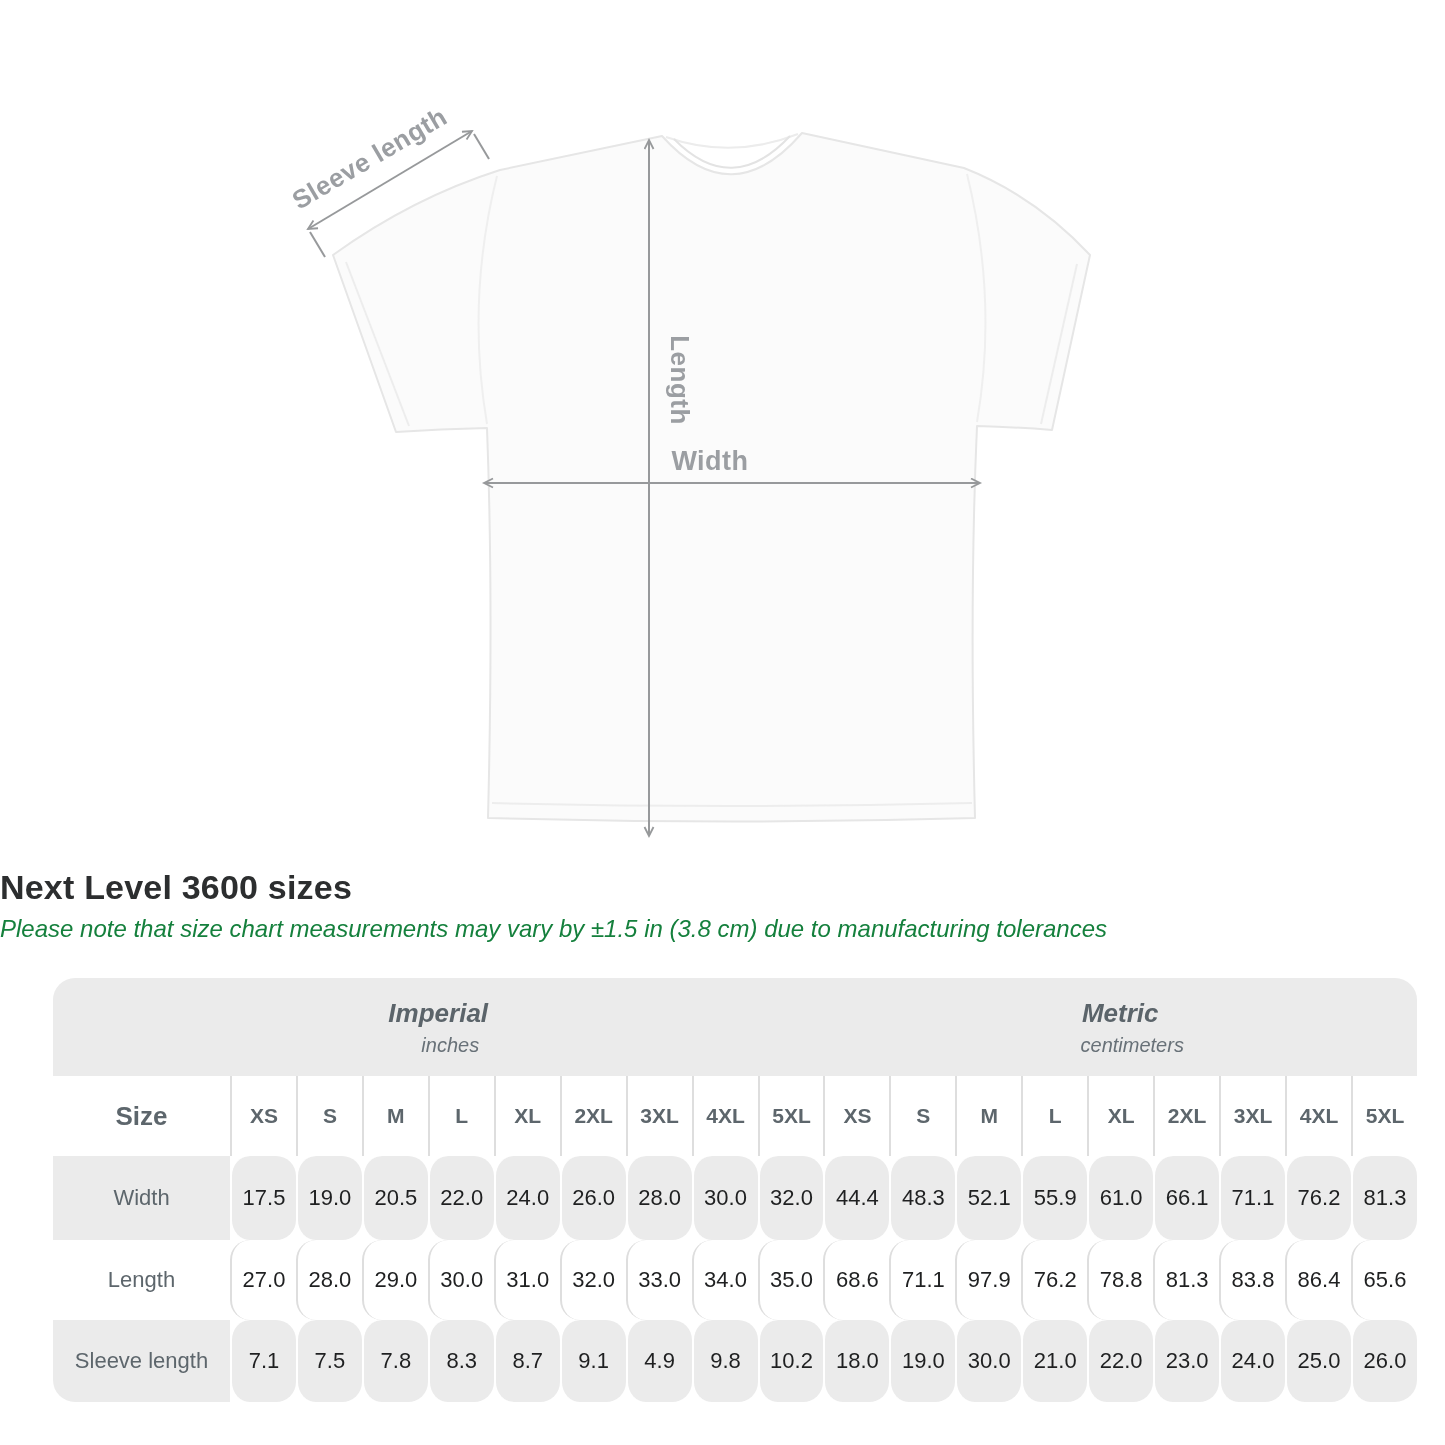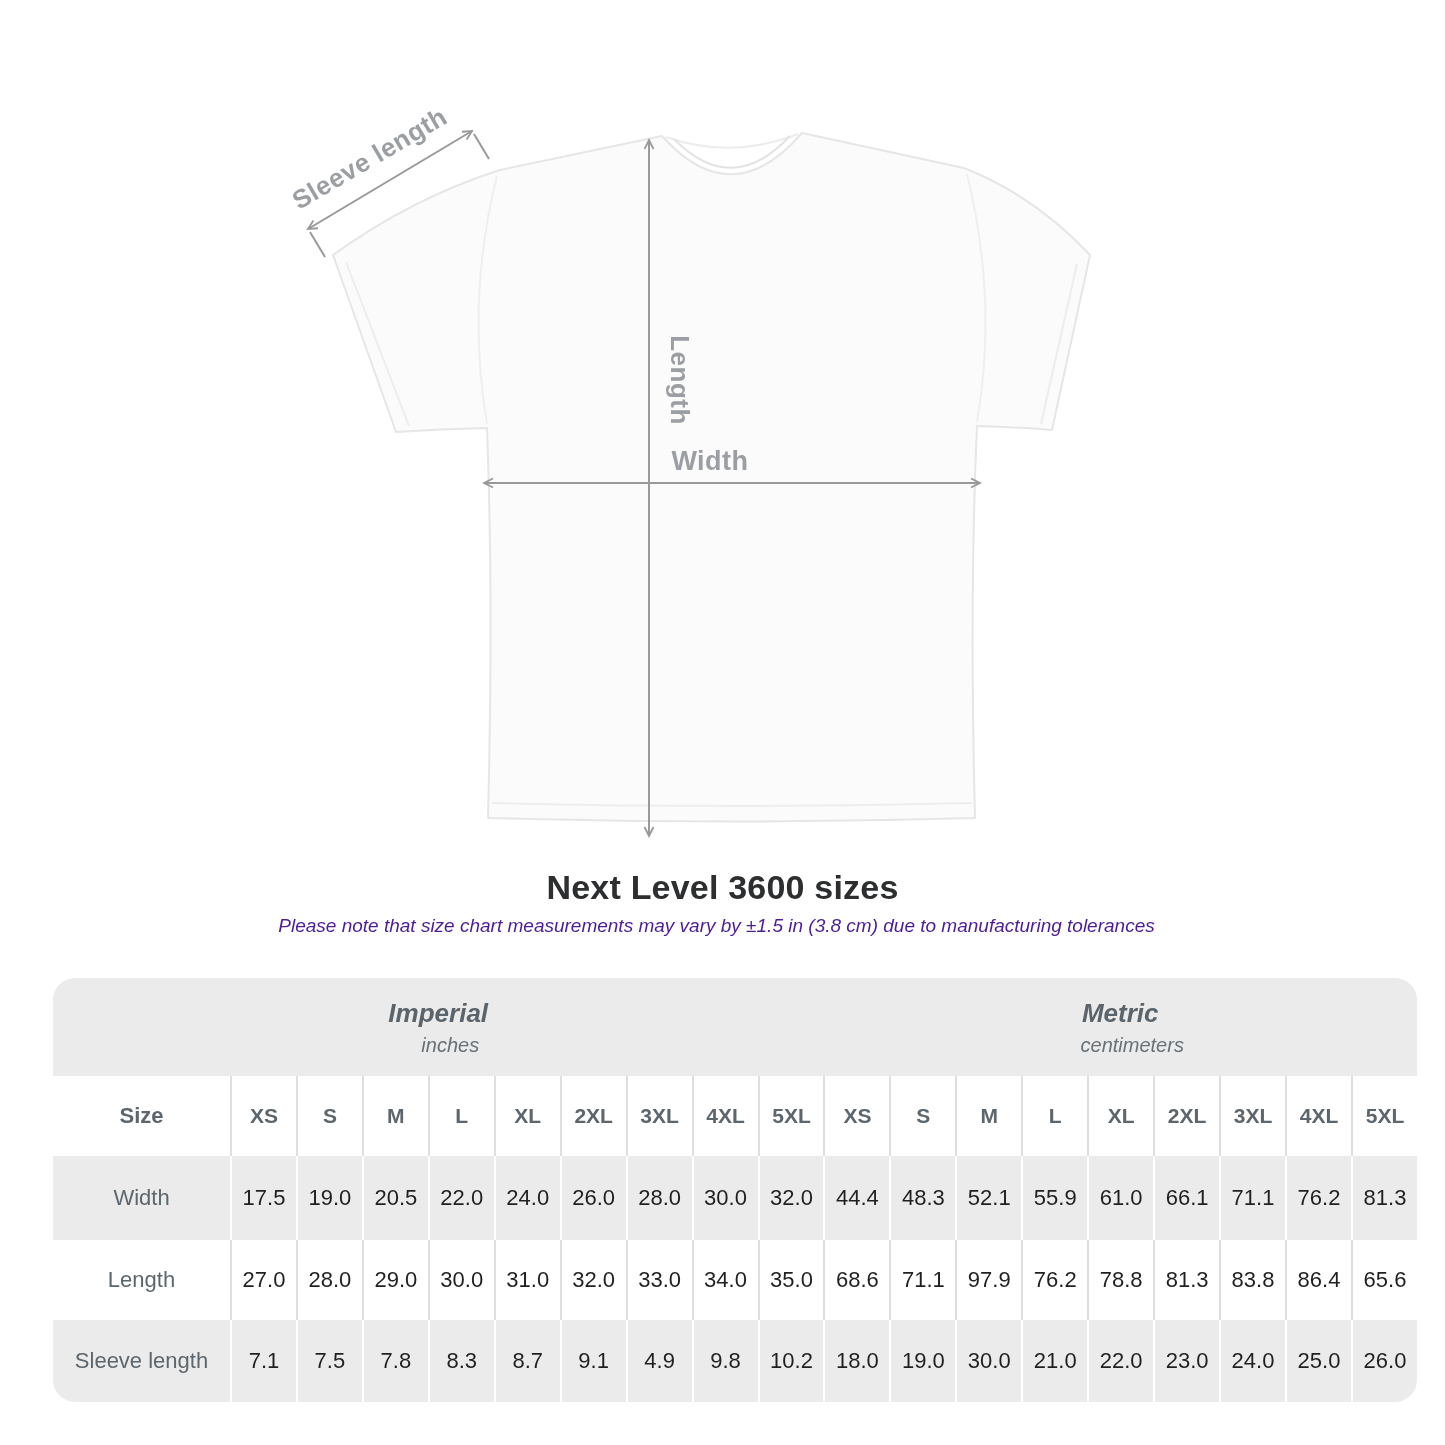--- a/index.html
+++ b/index.html
@@ -5,45 +5,45 @@
   html,body{margin:0;padding:0;background:#fff;}
   .canvas{
     position:relative;width:1445px;height:1445px;margin:0 auto;
     background:#fff;overflow:hidden;
     font-family:"Liberation Sans","DejaVu Sans",sans-serif;
   }
   
   .diagram{position:absolute;left:0;top:0;width:1445px;height:880px;}
   .dim-label{font-weight:bold;fill:#9b9ea2;letter-spacing:.5px;}
   
-  .titleblock{position:absolute;left:0;top:868px;width:100%;text-align:center;}
+  .titleblock{position:absolute;left:0;top:868px;width:100%;}
   .main-title{margin:0;font-size:34px;font-weight:bold;color:#2c2e2f;letter-spacing:.2px;}
-  .sub-title{margin:8px 12px 0 0;font-size:19px;font-style:italic;color:#4c1d95;}
+  .sub-title{margin:8px 12px 0 0;font-size:24px;font-style:italic;color:#15803d;}
   
   table.sizes{
     position:absolute;left:53px;top:978px;width:1364px;
     border-collapse:separate;border-spacing:0;table-layout:fixed;
   }
   table.sizes col.lblcol{width:177px;}
   table.sizes th,table.sizes td{
     box-sizing:border-box;padding:0;text-align:center;vertical-align:middle;
     font-weight:normal;
   }
   tr.band{height:98px;}
   tr.band th{background:#ebebeb;}
   tr.band th:first-child{border-top-left-radius:22px;}
   tr.band th:last-child{border-top-right-radius:22px;}
   .grp-title{font-size:26px;font-weight:bold;font-style:italic;color:#5b646a;}
   .grp-sub{font-size:20px;font-style:italic;color:#68717 8;color:#687178;margin-top:5px;padding-left:24px;}
   tr.r-size{height:80px;}
   tr.r-size th{background:#fff;font-weight:bold;color:#5d666c;font-size:21px;}
-  tr.r-size th.lbl{font-size:22px;}
+  tr.r-size th.lbl{font-size:26px;}
   tr.r-data th.lbl{font-size:22px;}
   th.lbl{font-weight:bold;color:#5d666c;}
-  tr.r-data td{font-size:22px;color:#1f2021;}
+  tr.r-data td{font-size:22px;color:#1f2021;border-radius:20px;}
   tr.r-gray{height:84px;}
   tr.r-gray td,tr.r-gray th{background:#ebebeb;}
   tr.r-white{height:80px;}
   tr.r-white td,tr.r-white th{background:#fff;}
   tr.r-last{height:82px;}
   
   tr.r-size > *:nth-child(n+2),
   tr.r-white > *:nth-child(n+2){border-left:2px solid #dedede;}
   tr.r-gray > *:nth-child(n+2){border-left:2px solid #ffffff;}
   tr.r-last th:first-child{border-bottom-left-radius:22px;}

